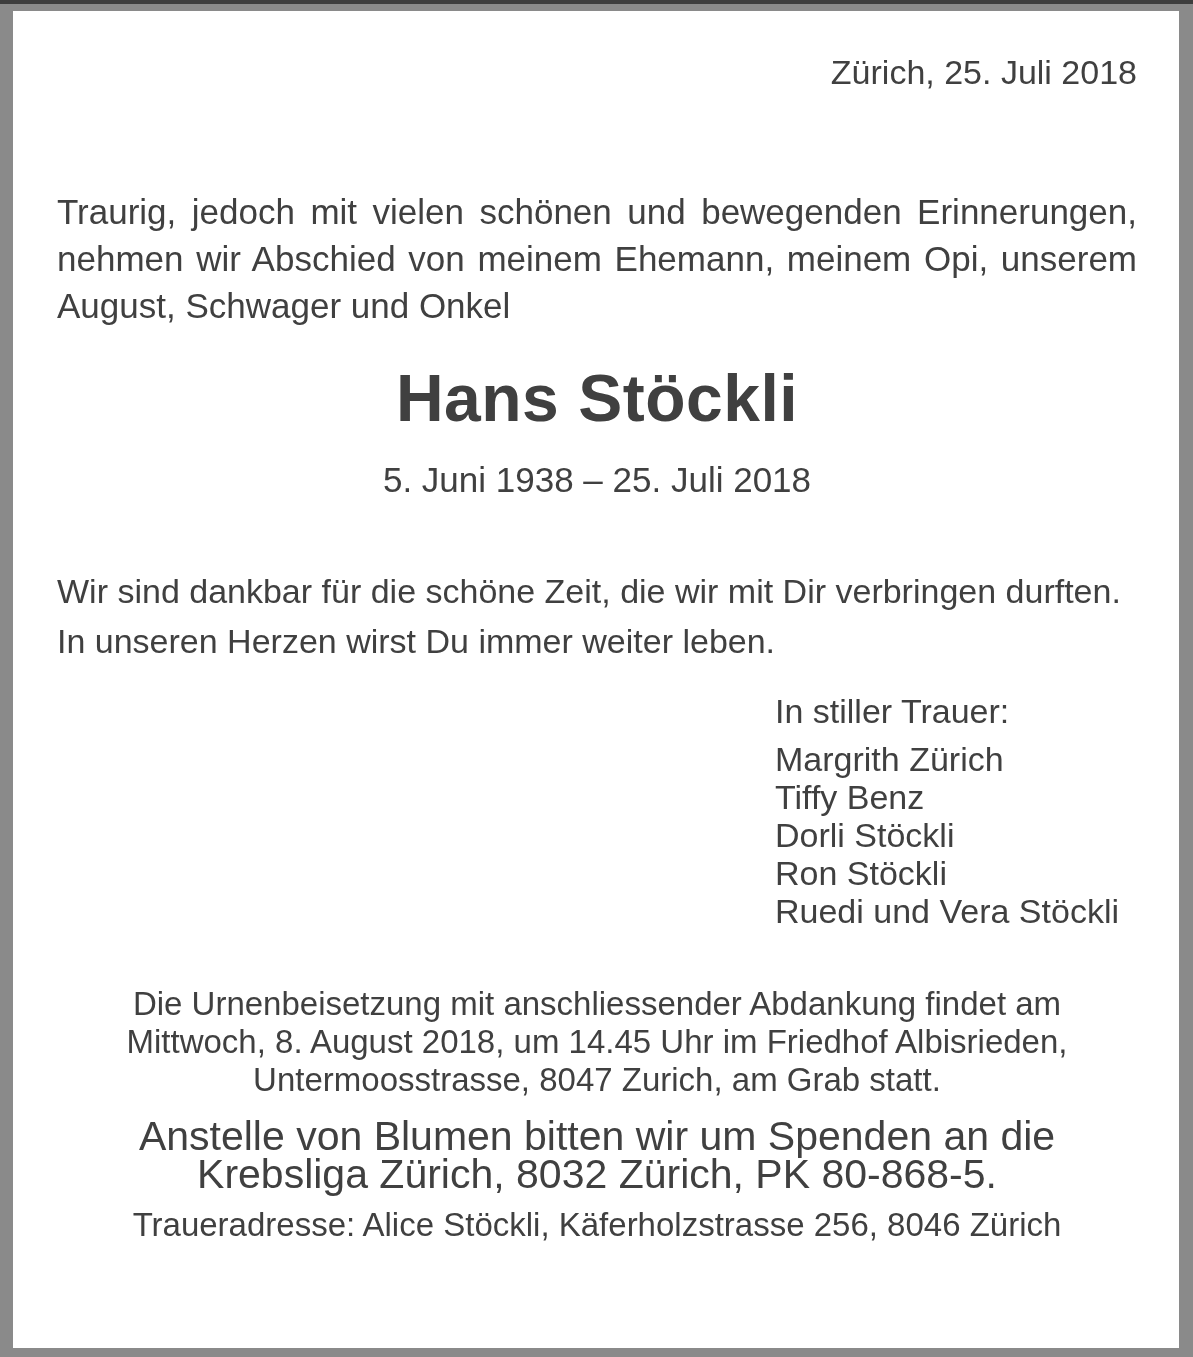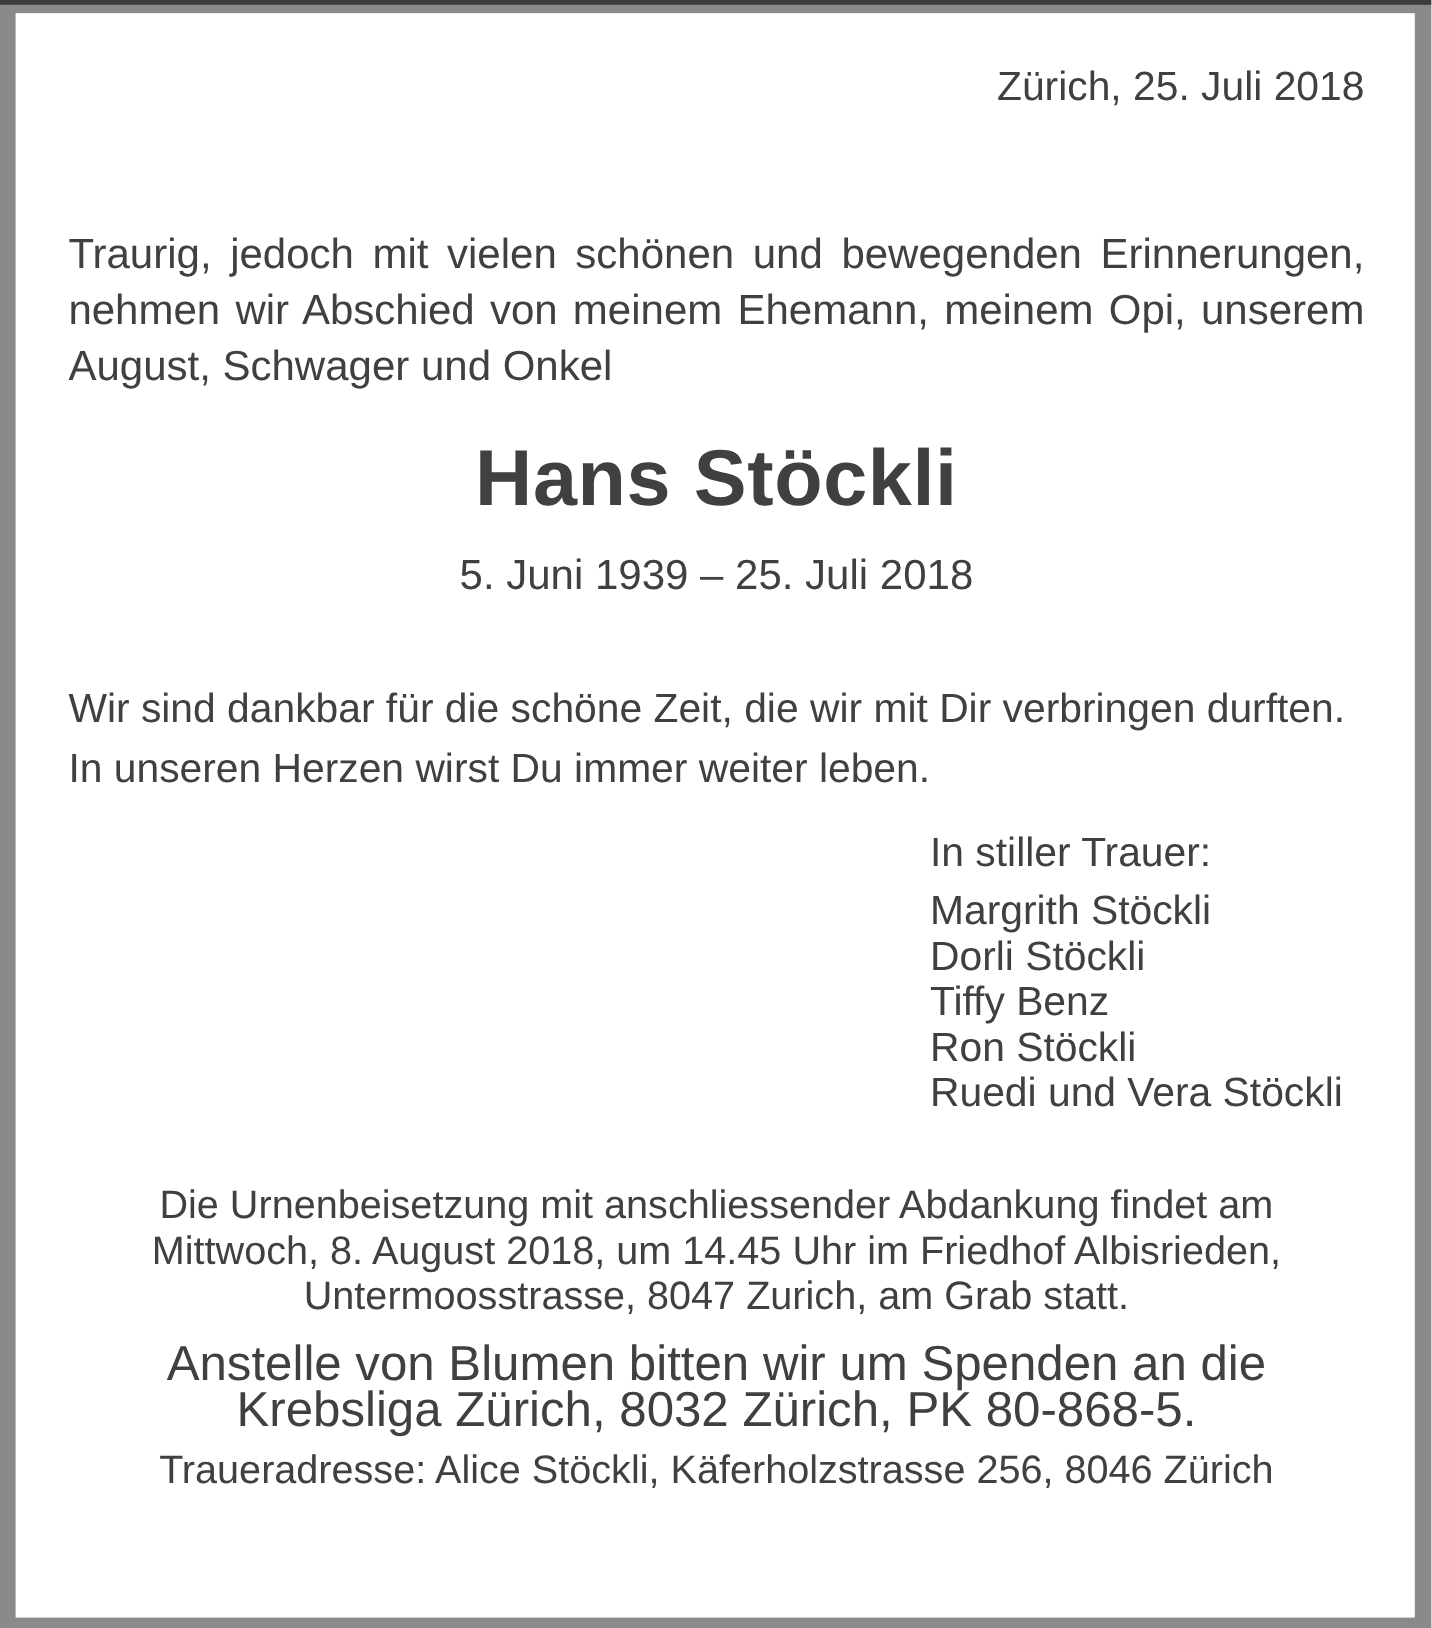--- a/index.html
+++ b/index.html
@@ -102,33 +102,33 @@
       <div class="dateline">Zürich, 25. Juli 2018</div>
 
       <div class="intro">
         <div class="jline">Traurig, jedoch mit vielen schönen und bewegenden Erinnerungen,</div>
         <div class="jline">nehmen wir Abschied von meinem Ehemann, meinem Opi, unserem</div>
         <div>August, Schwager und Onkel</div>
       </div>
 
       <h1 class="name">Hans Stöckli</h1>
 
-      <div class="dates">5. Juni 1939 – 25. Juli 2018</div>
+      <div class="dates">5. Juni 1938 – 25. Juli 2018</div>
 
       <div class="tribute">
         <div>Wir sind dankbar für die schöne Zeit, die wir mit Dir verbringen durften.</div>
         <div>In unseren Herzen wirst Du immer weiter leben.</div>
       </div>
 
       <div class="mourners">
         <div class="mourners-heading">In stiller Trauer:</div>
         <div class="mourner-names">
-          <div>Margrith Stöckli</div>
+          <div>Margrith Zürich</div>
+          <div>Tiffy Benz</div>
           <div>Dorli Stöckli</div>
-          <div>Tiffy Benz</div>
           <div>Ron Stöckli</div>
           <div>Ruedi und Vera Stöckli</div>
         </div>
       </div>
 
       <div class="funeral center">
         <div>Die Urnenbeisetzung mit anschliessender Abdankung findet am</div>
         <div>Mittwoch, 8. August 2018, um 14.45 Uhr im Friedhof Albisrieden,</div>
         <div>Untermoosstrasse, 8047 Zurich, am Grab statt.</div>
       </div>

